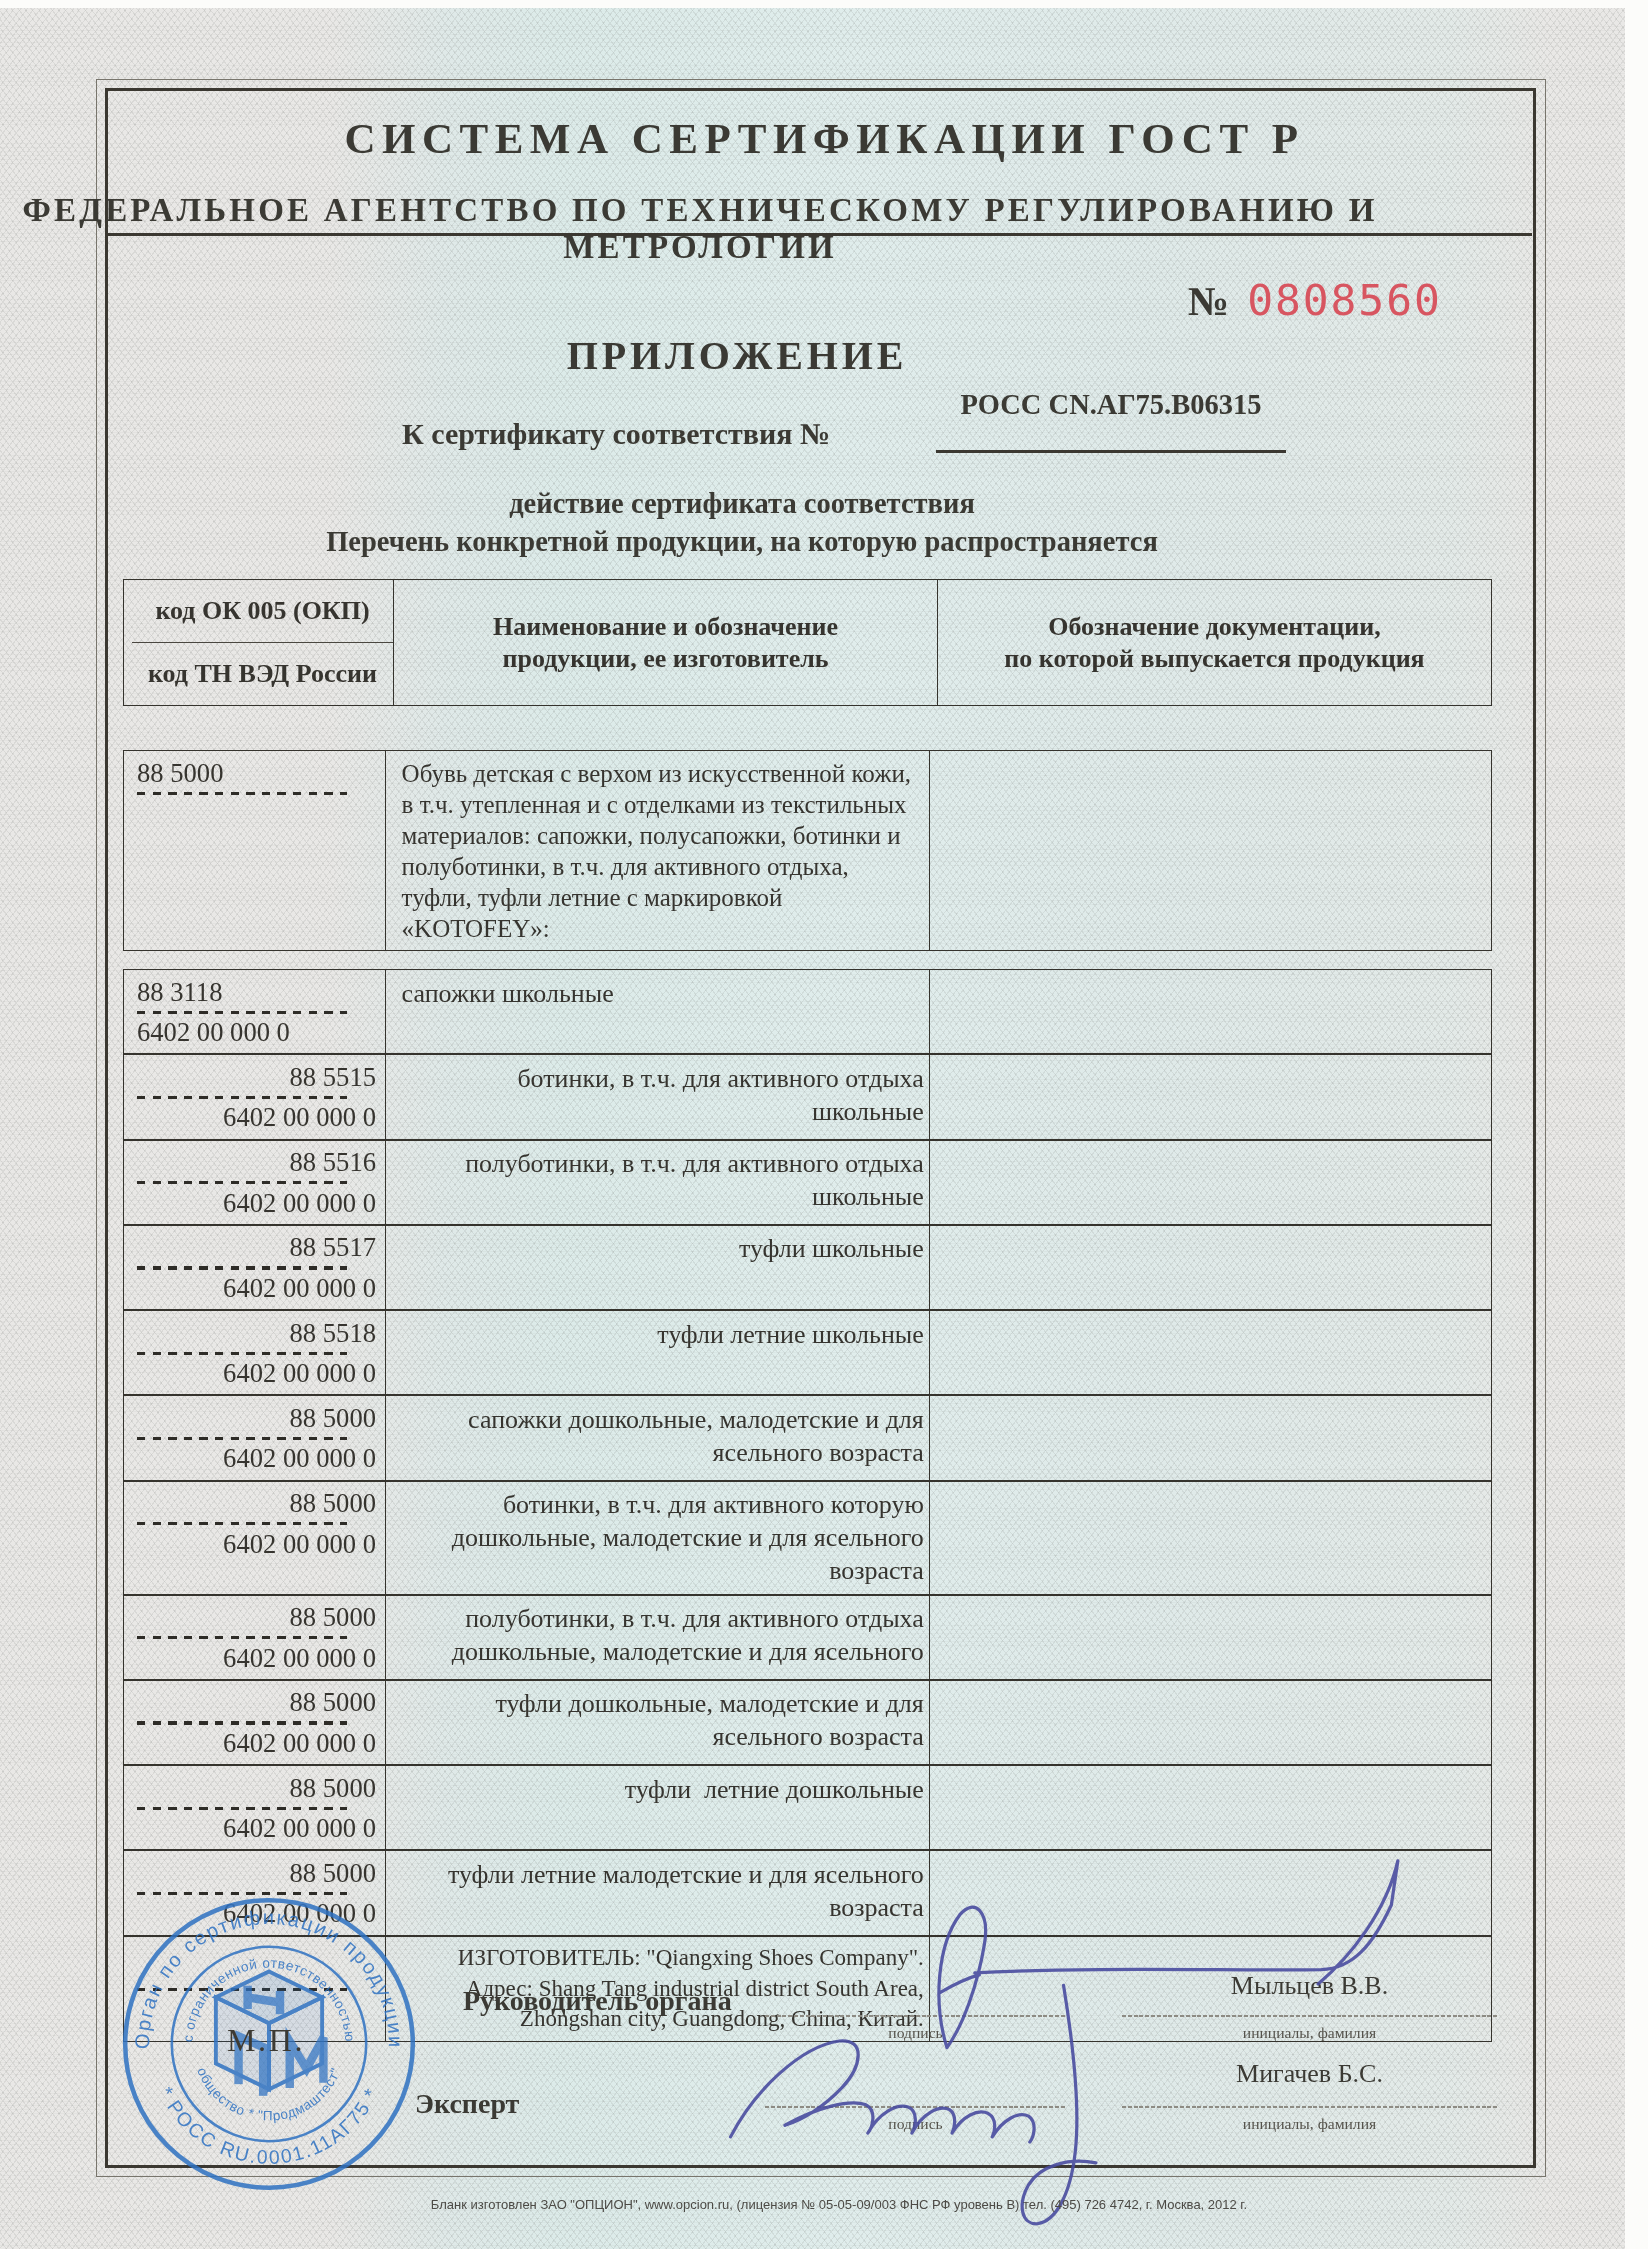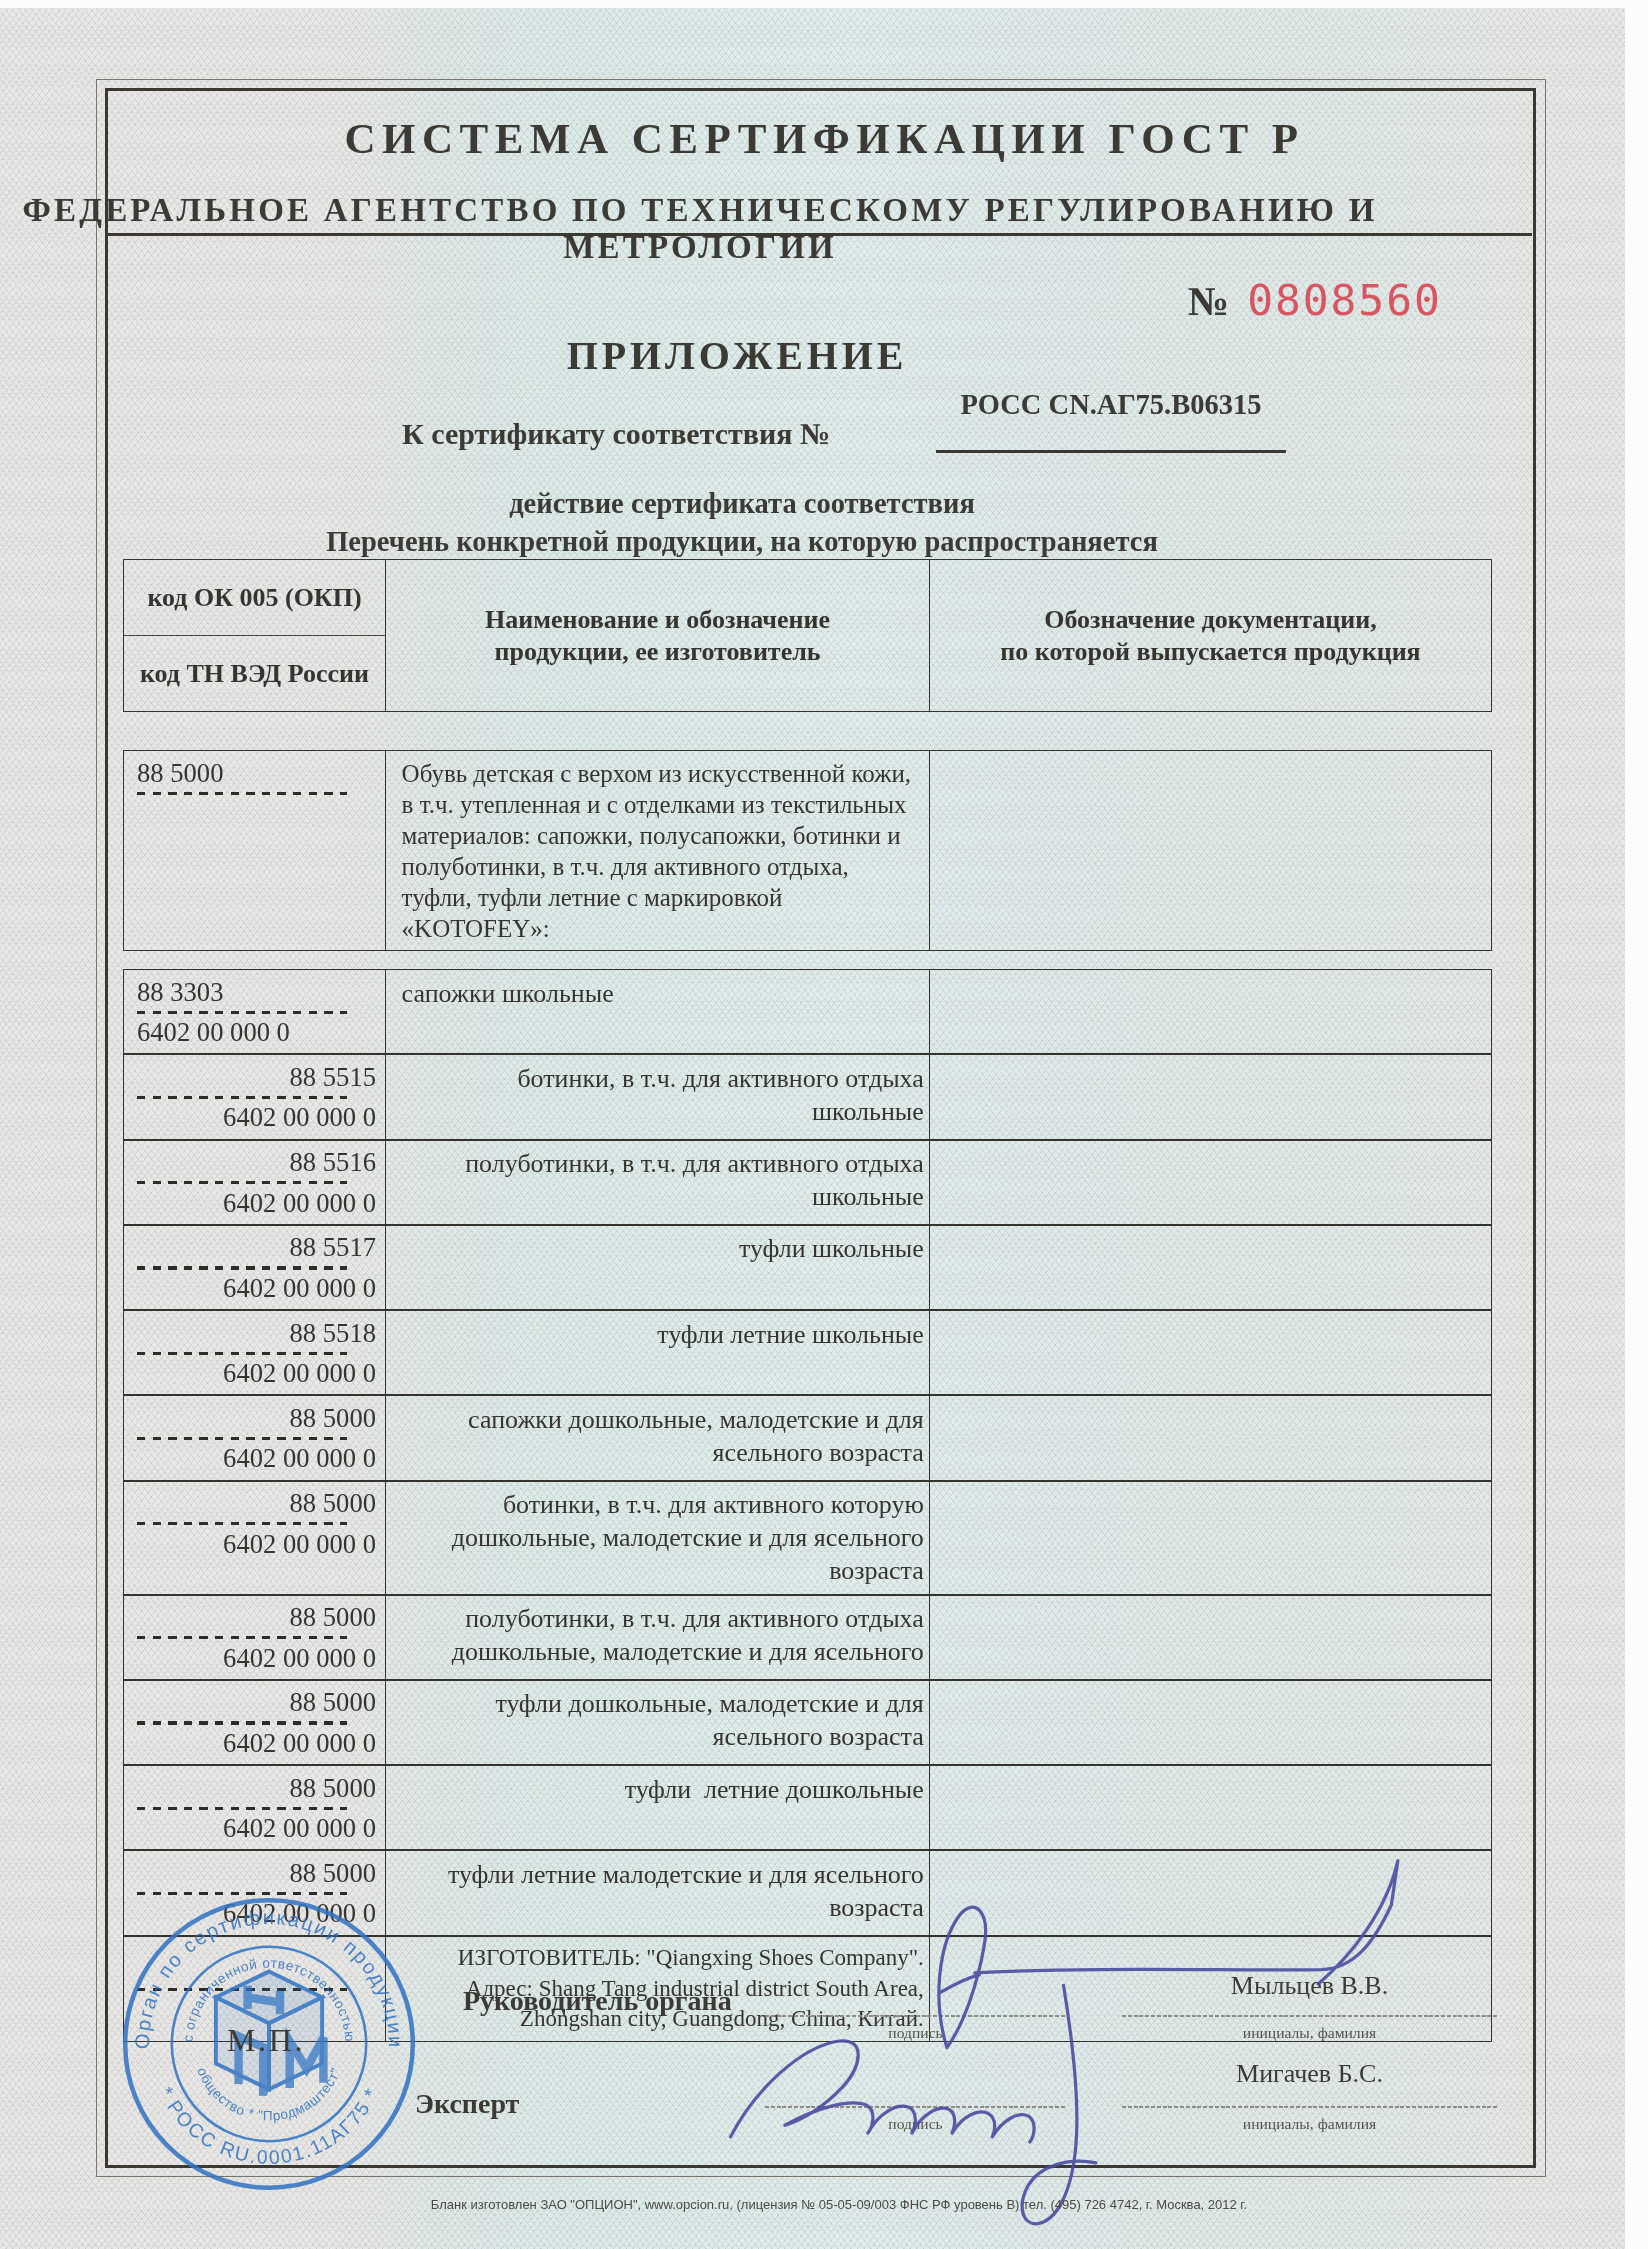--- a/index.html
+++ b/index.html
@@ -28,21 +28,21 @@
   .serial{left:1188px;top:275px;display:flex;align-items:baseline;gap:18px;}
   .serial .no{font-size:41px;font-weight:bold;color:#3b3a34;}
   .serial .digits{font-family:"DejaVu Sans Mono",monospace;font-size:43px;letter-spacing:1.9px;opacity:.92;}
   .title{left:8px;top:332px;width:1458px;text-align:center;font-size:40px;font-weight:bold;letter-spacing:3.9px;color:#3b3a34;}
   .cert-label{left:402px;top:417px;font-size:30px;font-weight:bold;color:#3b3a34;}
   .cert-value{left:936px;top:389px;width:350px;text-align:center;font-size:28.5px;font-weight:bold;color:#3b3a34;}
   .cert-underline{left:936px;top:450px;width:350px;height:2.6px;background:#3b3831;}
   .desc{left:0;top:485px;width:1484px;text-align:center;font-size:28.5px;font-weight:bold;line-height:38px;color:#3b3a34;}
   
   .tbox{left:123px;width:1369px;border:1.9px solid #35332d;box-sizing:border-box;display:grid;grid-template-columns:262px 544px 1fr;}
-  .thead-box{top:559px;height:153px;}
+  .thead-box{top:579px;height:127px;padding-left:8px;}
   .intro-box{top:750px;min-height:200px;}
   .rows-box{top:969px;display:block;border:1.9px solid #35332d;}
   .c{box-sizing:border-box;}
   .colsep{border-right:1.9px solid #35332d;}
   .thead-col1{display:flex;flex-direction:column;}
   .thead-col1 > div{flex:1;display:flex;align-items:center;justify-content:center;font-size:26px;font-weight:bold;text-align:center;}
   .thead-col1 > div:first-child{border-bottom:1.3px solid #4a4740;}
   .thead-cell{display:flex;align-items:center;justify-content:center;text-align:center;font-size:26px;font-weight:bold;line-height:32px;white-space:pre-line;}
   .code{display:flex;flex-direction:column;justify-content:flex-start;padding:6.5px 9px 5.2px 13px;}
   .okp,.tnved{font-size:26.6px;line-height:31px;}
@@ -107,21 +107,21 @@
       <div class="okp">88 5000</div>
       <div class="dash"></div>
     </div>
     <div class="c colsep ptext">Обувь детская с верхом из искусственной кожи, в т.ч. утепленная и с отделками из текстильных материалов: сапожки, полусапожки, ботинки и полуботинки, в т.ч. для активного отдыха, туфли, туфли летние с маркировкой «KOTOFEY»:</div>
     <div class="c"></div>
   </div>
 
   <div class="abs tbox rows-box">
       <div class="trow">
         <div class="c colsep code">
-          <div class="okp">88 3303</div>
+          <div class="okp">88 3118</div>
           <div class="dash"></div>
           <div class="tnved">6402 00 000 0</div>
         </div>
         <div class="c colsep ptext">сапожки школьные</div>
         <div class="c"></div>
       </div>
       <div class="trow">
         <div class="c colsep code">
           <div class="okp">88 5515</div>
           <div class="dash"></div>

